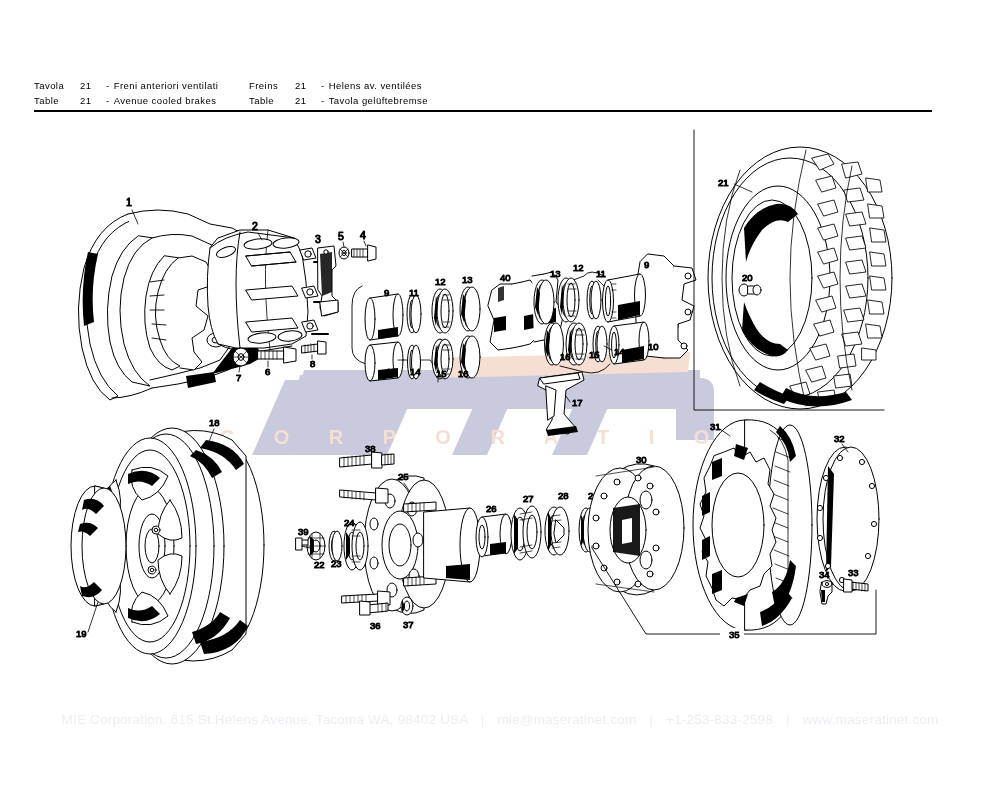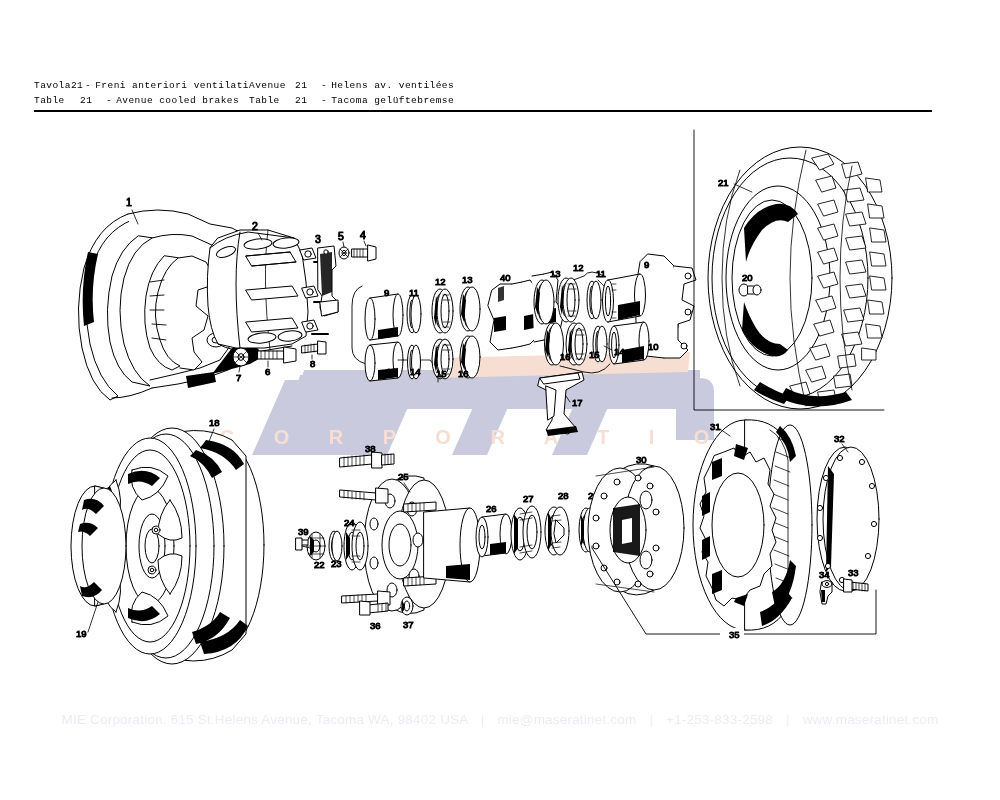--- a/index.html
+++ b/index.html
@@ -2,21 +2,21 @@
 <html><head>
 <meta charset="utf-8">
 <style>
   html,body{margin:0;padding:0;background:#ffffff;}
   body{width:1000px;height:800px;position:relative;overflow:hidden;
        font-family:"Liberation Sans",sans-serif;color:#000;}
   .page{position:absolute;inset:0;background:#fff;}
 
   
   .header{position:absolute;left:34px;top:80px;width:900px;}
-  .hdr-grid{display:flex;font-family:Liberation Mono, monospace;}
+  .hdr-grid{display:flex;}
   .hdr-col{display:flex;flex-direction:column;gap:4px;}
   .hdr-col.left{width:215px;}
   .hdr-row{display:flex;font-size:9.5px;letter-spacing:.45px;white-space:nowrap;}
   .hdr-lang{width:46px;display:inline-block;}
   .hdr-num{width:26px;display:inline-block;text-align:left;}
   .hdr-dash{padding-right:4px;}
   .rule{position:absolute;left:34px;top:110px;width:898px;height:2px;background:#000;}
 
   
   .footer{position:absolute;left:0;top:712px;width:1000px;text-align:center;
@@ -78,30 +78,30 @@
         </div>
         <div class="hdr-row">
           <span class="hdr-lang">Table</span>
           <span class="hdr-num">21</span>
           <span class="hdr-dash">-</span>
           <span>Avenue  cooled  brakes</span>
         </div>
       </div>
       <div class="hdr-col">
         <div class="hdr-row">
-          <span class="hdr-lang">Avenue</span>
+          <span class="hdr-lang">Freins</span>
           <span class="hdr-num">21</span>
           <span class="hdr-dash">-</span>
           <span>Helens  av.  ventilées</span>
         </div>
         <div class="hdr-row">
           <span class="hdr-lang">Table</span>
           <span class="hdr-num">21</span>
           <span class="hdr-dash">-</span>
-          <span>Tacoma  gelüftebremse</span>
+          <span>Tavola  gelüftebremse</span>
         </div>
       </div>
     </div>
   </div>
   <div class="rule"></div>
 
   <svg class="art" viewBox="0 0 1000 800">
     <g fill="none" stroke="#000" stroke-width="1" stroke-linejoin="round" stroke-linecap="round">
 
     <g>

